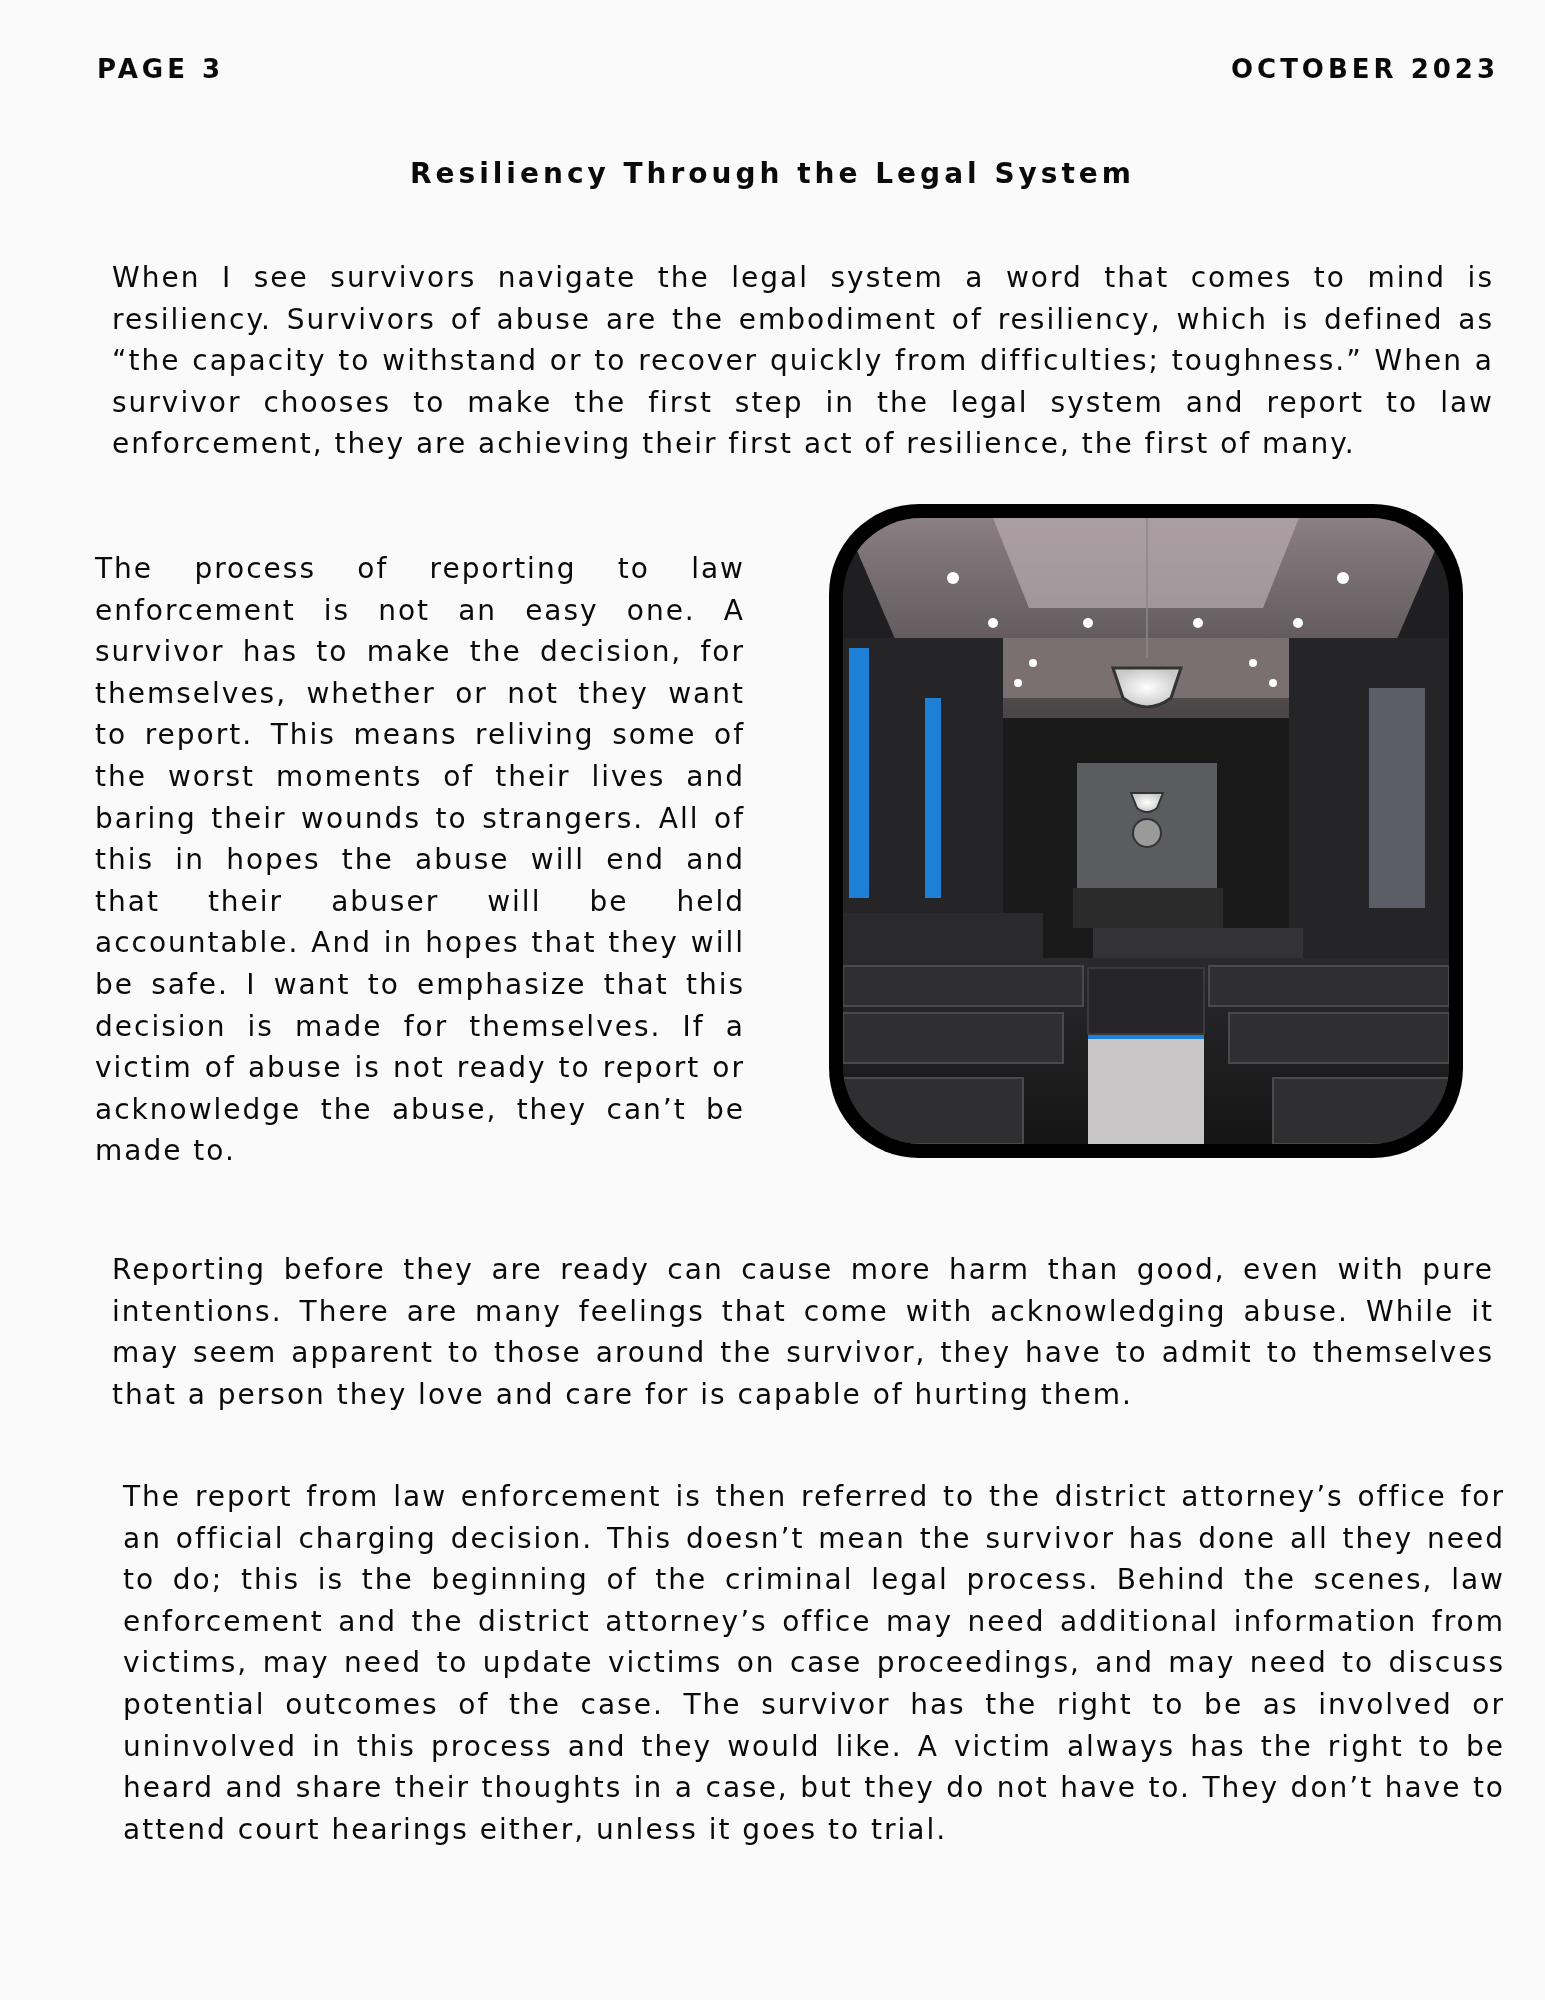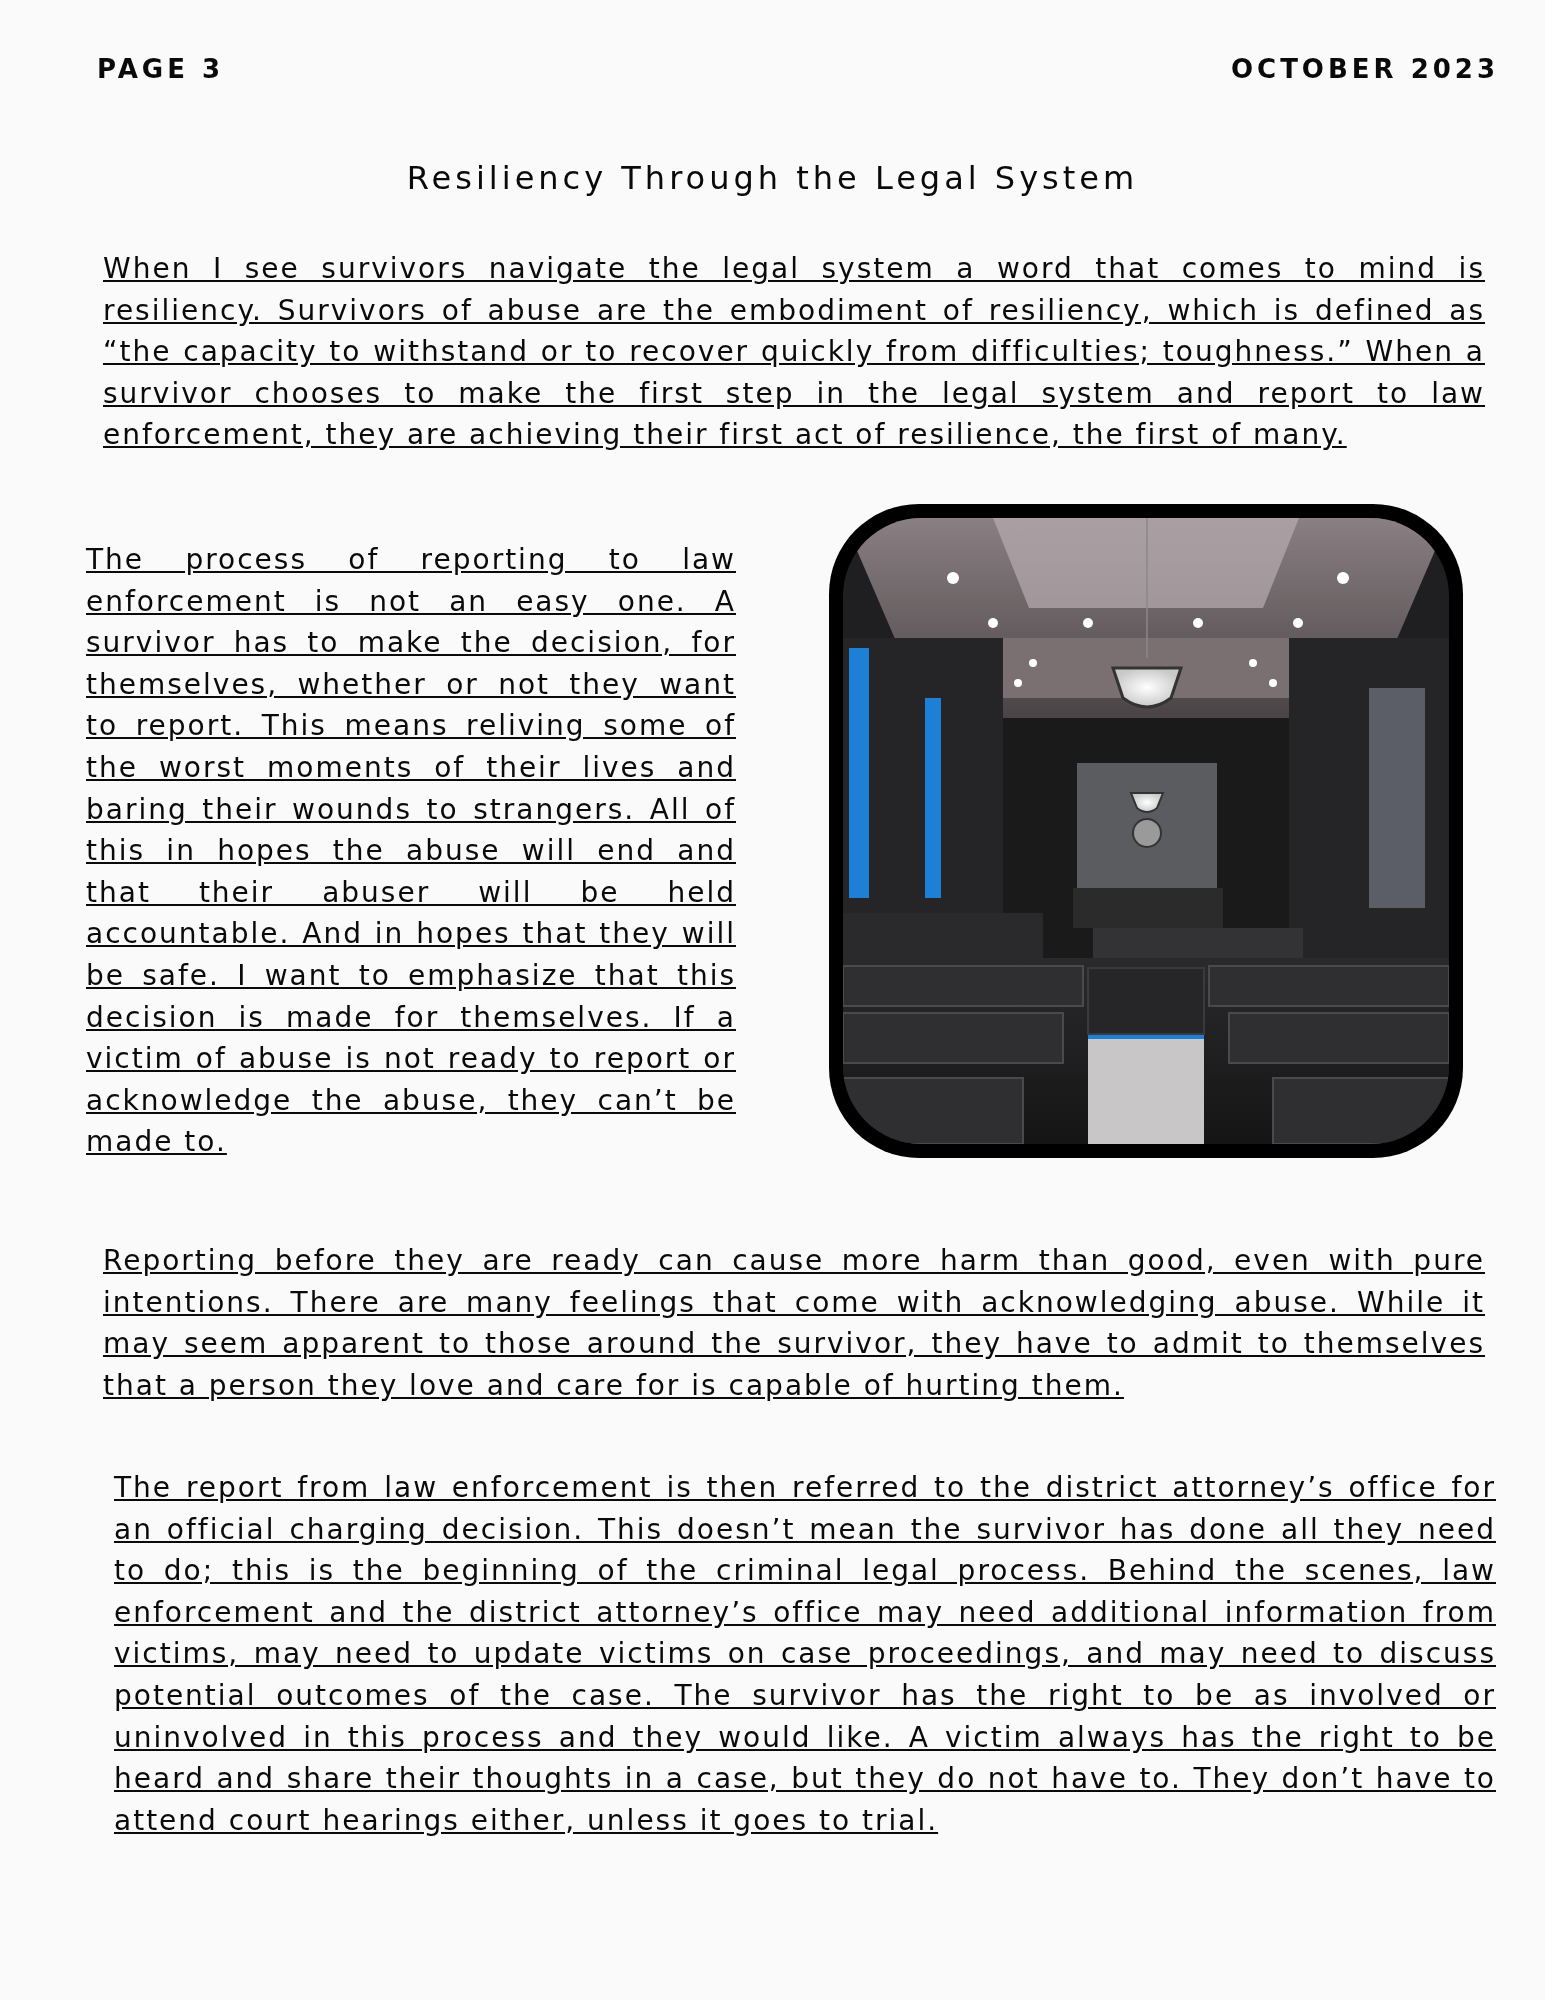--- a/index.html
+++ b/index.html
@@ -5,25 +5,25 @@
   html, body { margin: 0; padding: 0; }
   body {
     width: 1545px; height: 2000px; background: #fafafa; color: #0a0a0a;
     font-family: "DejaVu Sans", sans-serif; position: relative; overflow: hidden;
   }
   .hdr { position: absolute; top: 54px; font-size: 26px; letter-spacing: 4px; font-weight: 700; }
   .hdr.left { left: 97px; }
   .hdr.right { right: 46px; }
   .title {
     position: absolute; top: 138px; left: 0; width: 1545px; text-align: center;
-    font-size: 32px; font-weight: 400; letter-spacing: 4px;
+    font-size: 28px; font-weight: 700; letter-spacing: 4px;
   }
   .para {
     position: absolute; font-size: 28px; line-height: 41.6px; letter-spacing: 2px;
-    text-align: justify; margin: 8px; text-decoration: underline;
+    text-align: justify; margin: 17px;
   }
   .p1 { top: 240px; left: 95px; width: 1382px; }
   .p2 { top: 531px; left: 78px; width: 650px; }
   .p3 { top: 1232px; left: 95px; width: 1382px; }
   .p4 { top: 1459px; left: 106px; width: 1382px; }
   .photo-frame {
     position: absolute; left: 829px; top: 504px; width: 634px; height: 654px;
     background: #000; border-radius: 90px; padding: 14px; box-sizing: border-box;
   }
   .photo {

